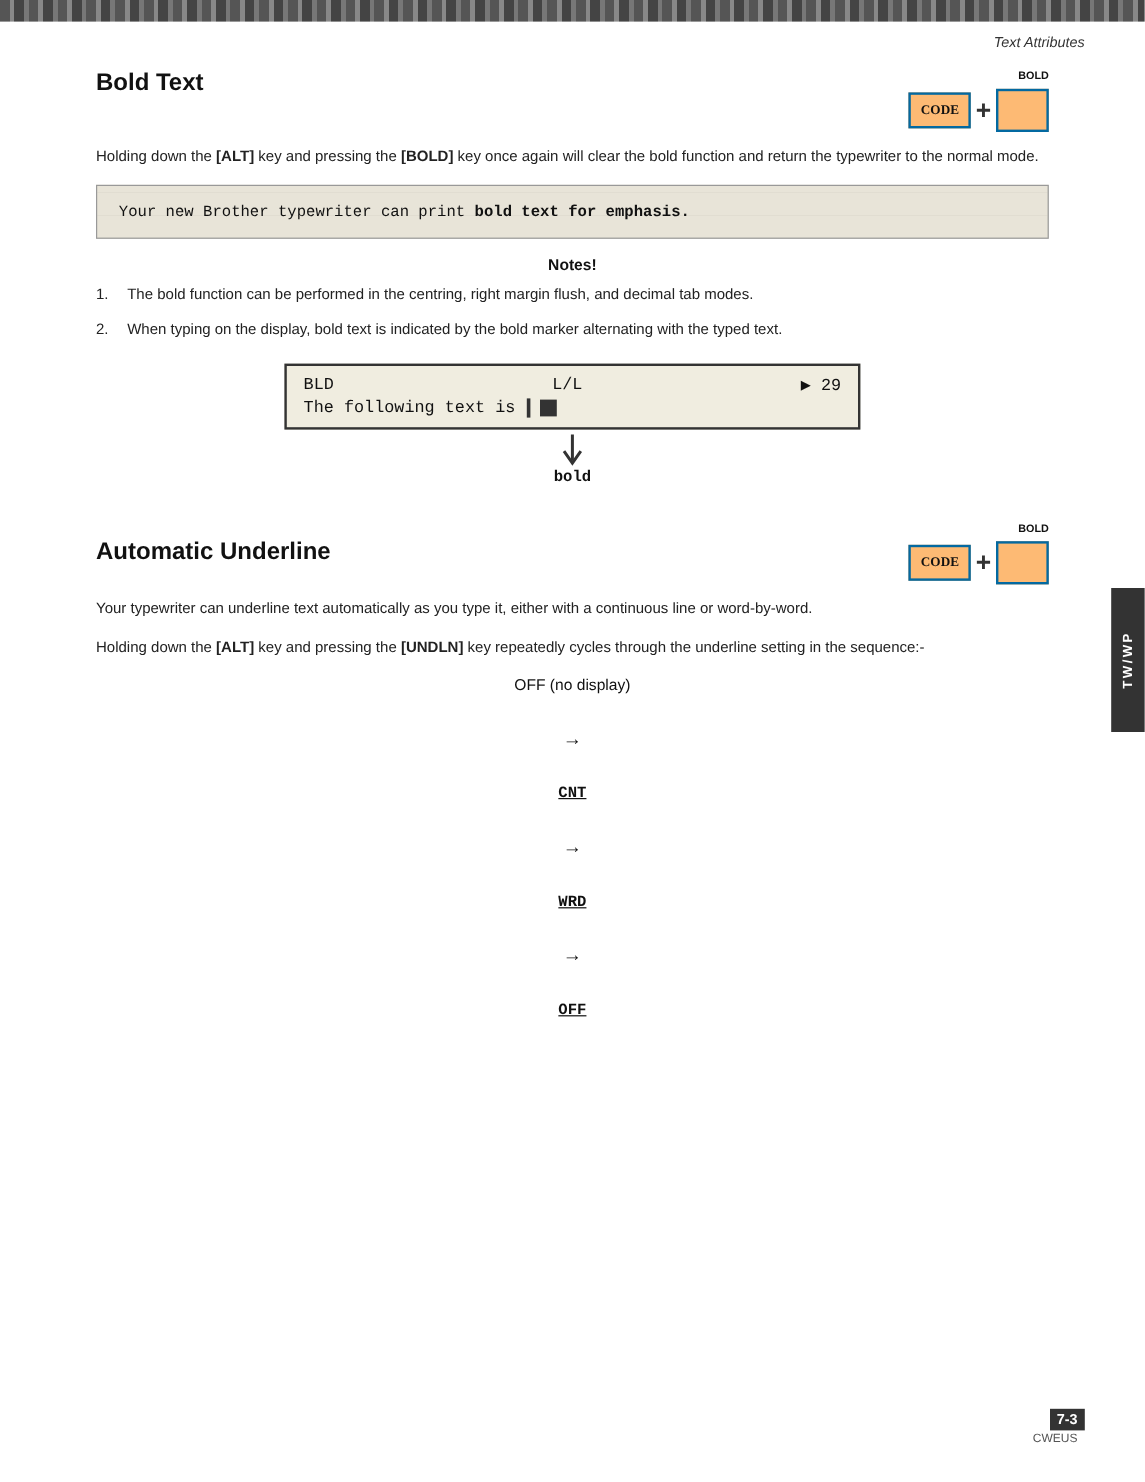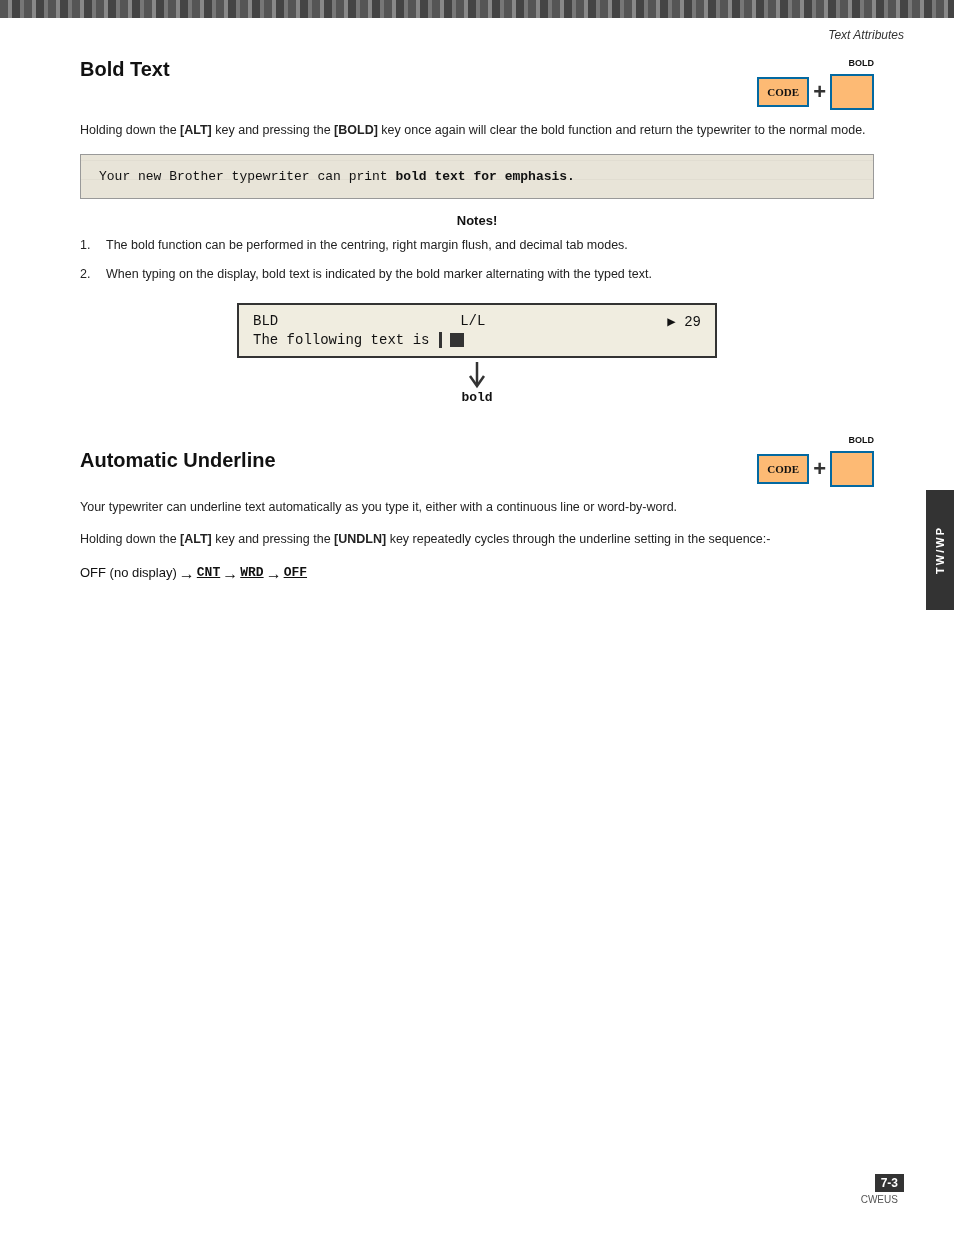--- a/index.html
+++ b/index.html
@@ -265,22 +265,23 @@
       margin-bottom: 10px;
       margin-top: 30px;
     }
 
     .sequence-text {
       font-size: 13px;
       line-height: 1.6;
       margin-top: 8px;
       display: flex;
       align-items: center;
-      gap: 2px;
+      gap: 22px;
       flex-wrap: wrap;
+      flex-direction: column;
     }
 
     .arrow-right {
       font-size: 16px;
       font-weight: bold;
     }
 
     .mono {
       font-family: 'Courier New', Courier, monospace;
       font-weight: bold;

